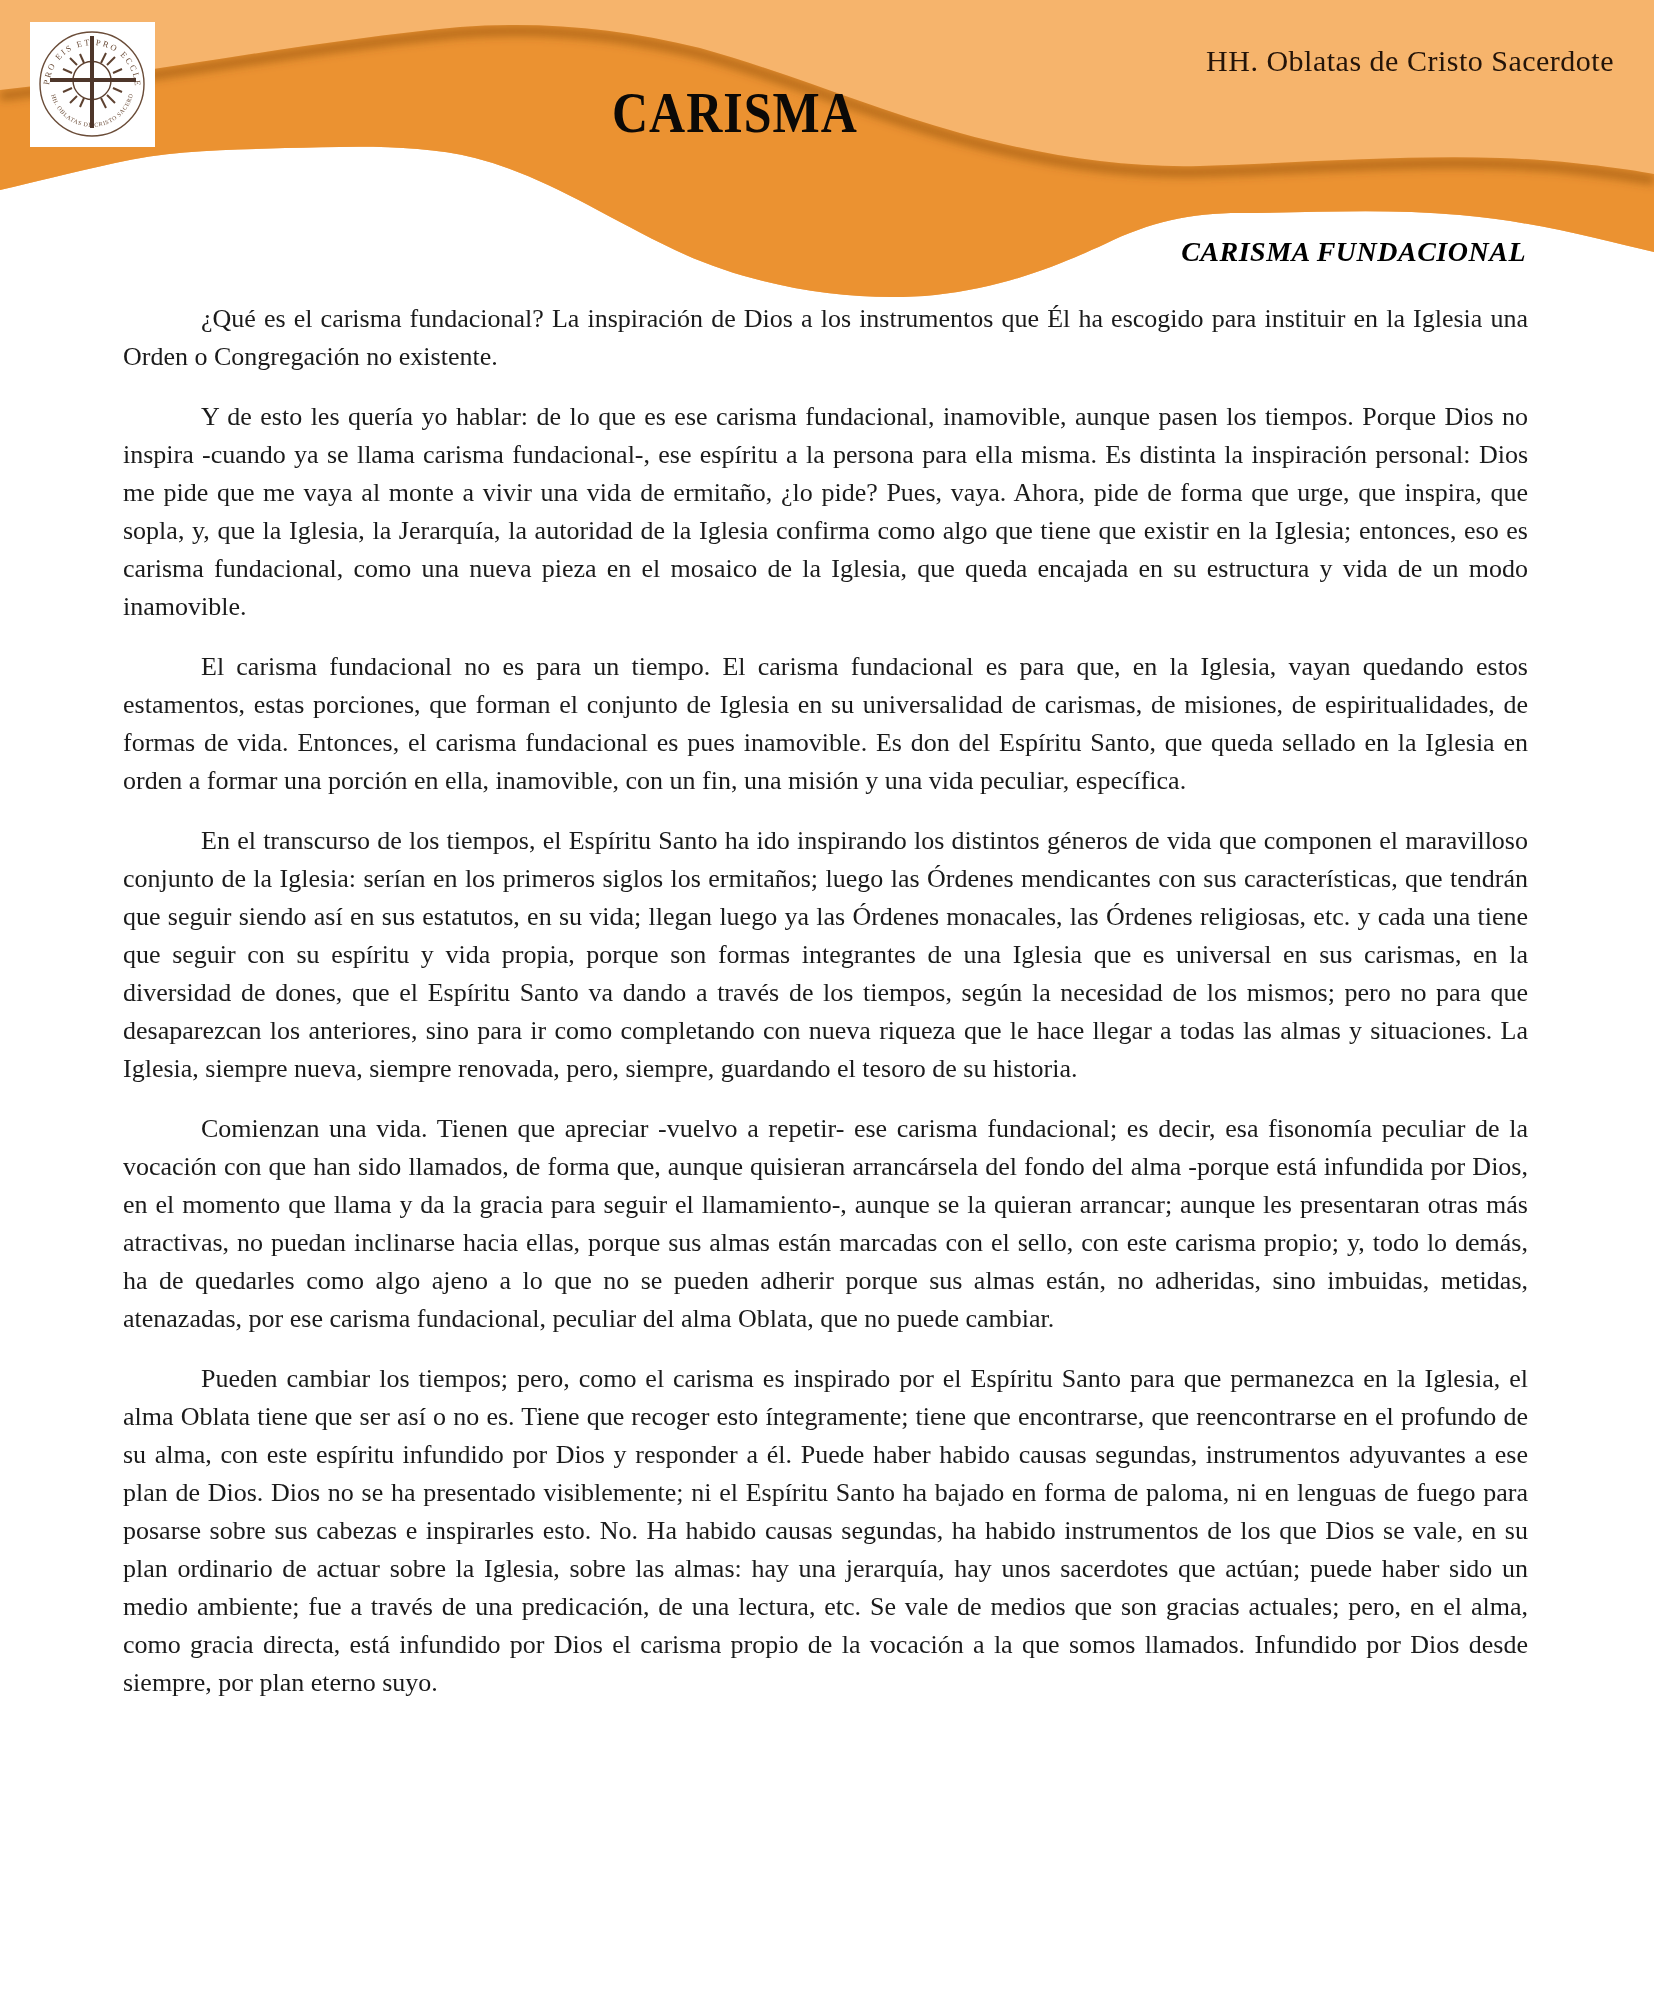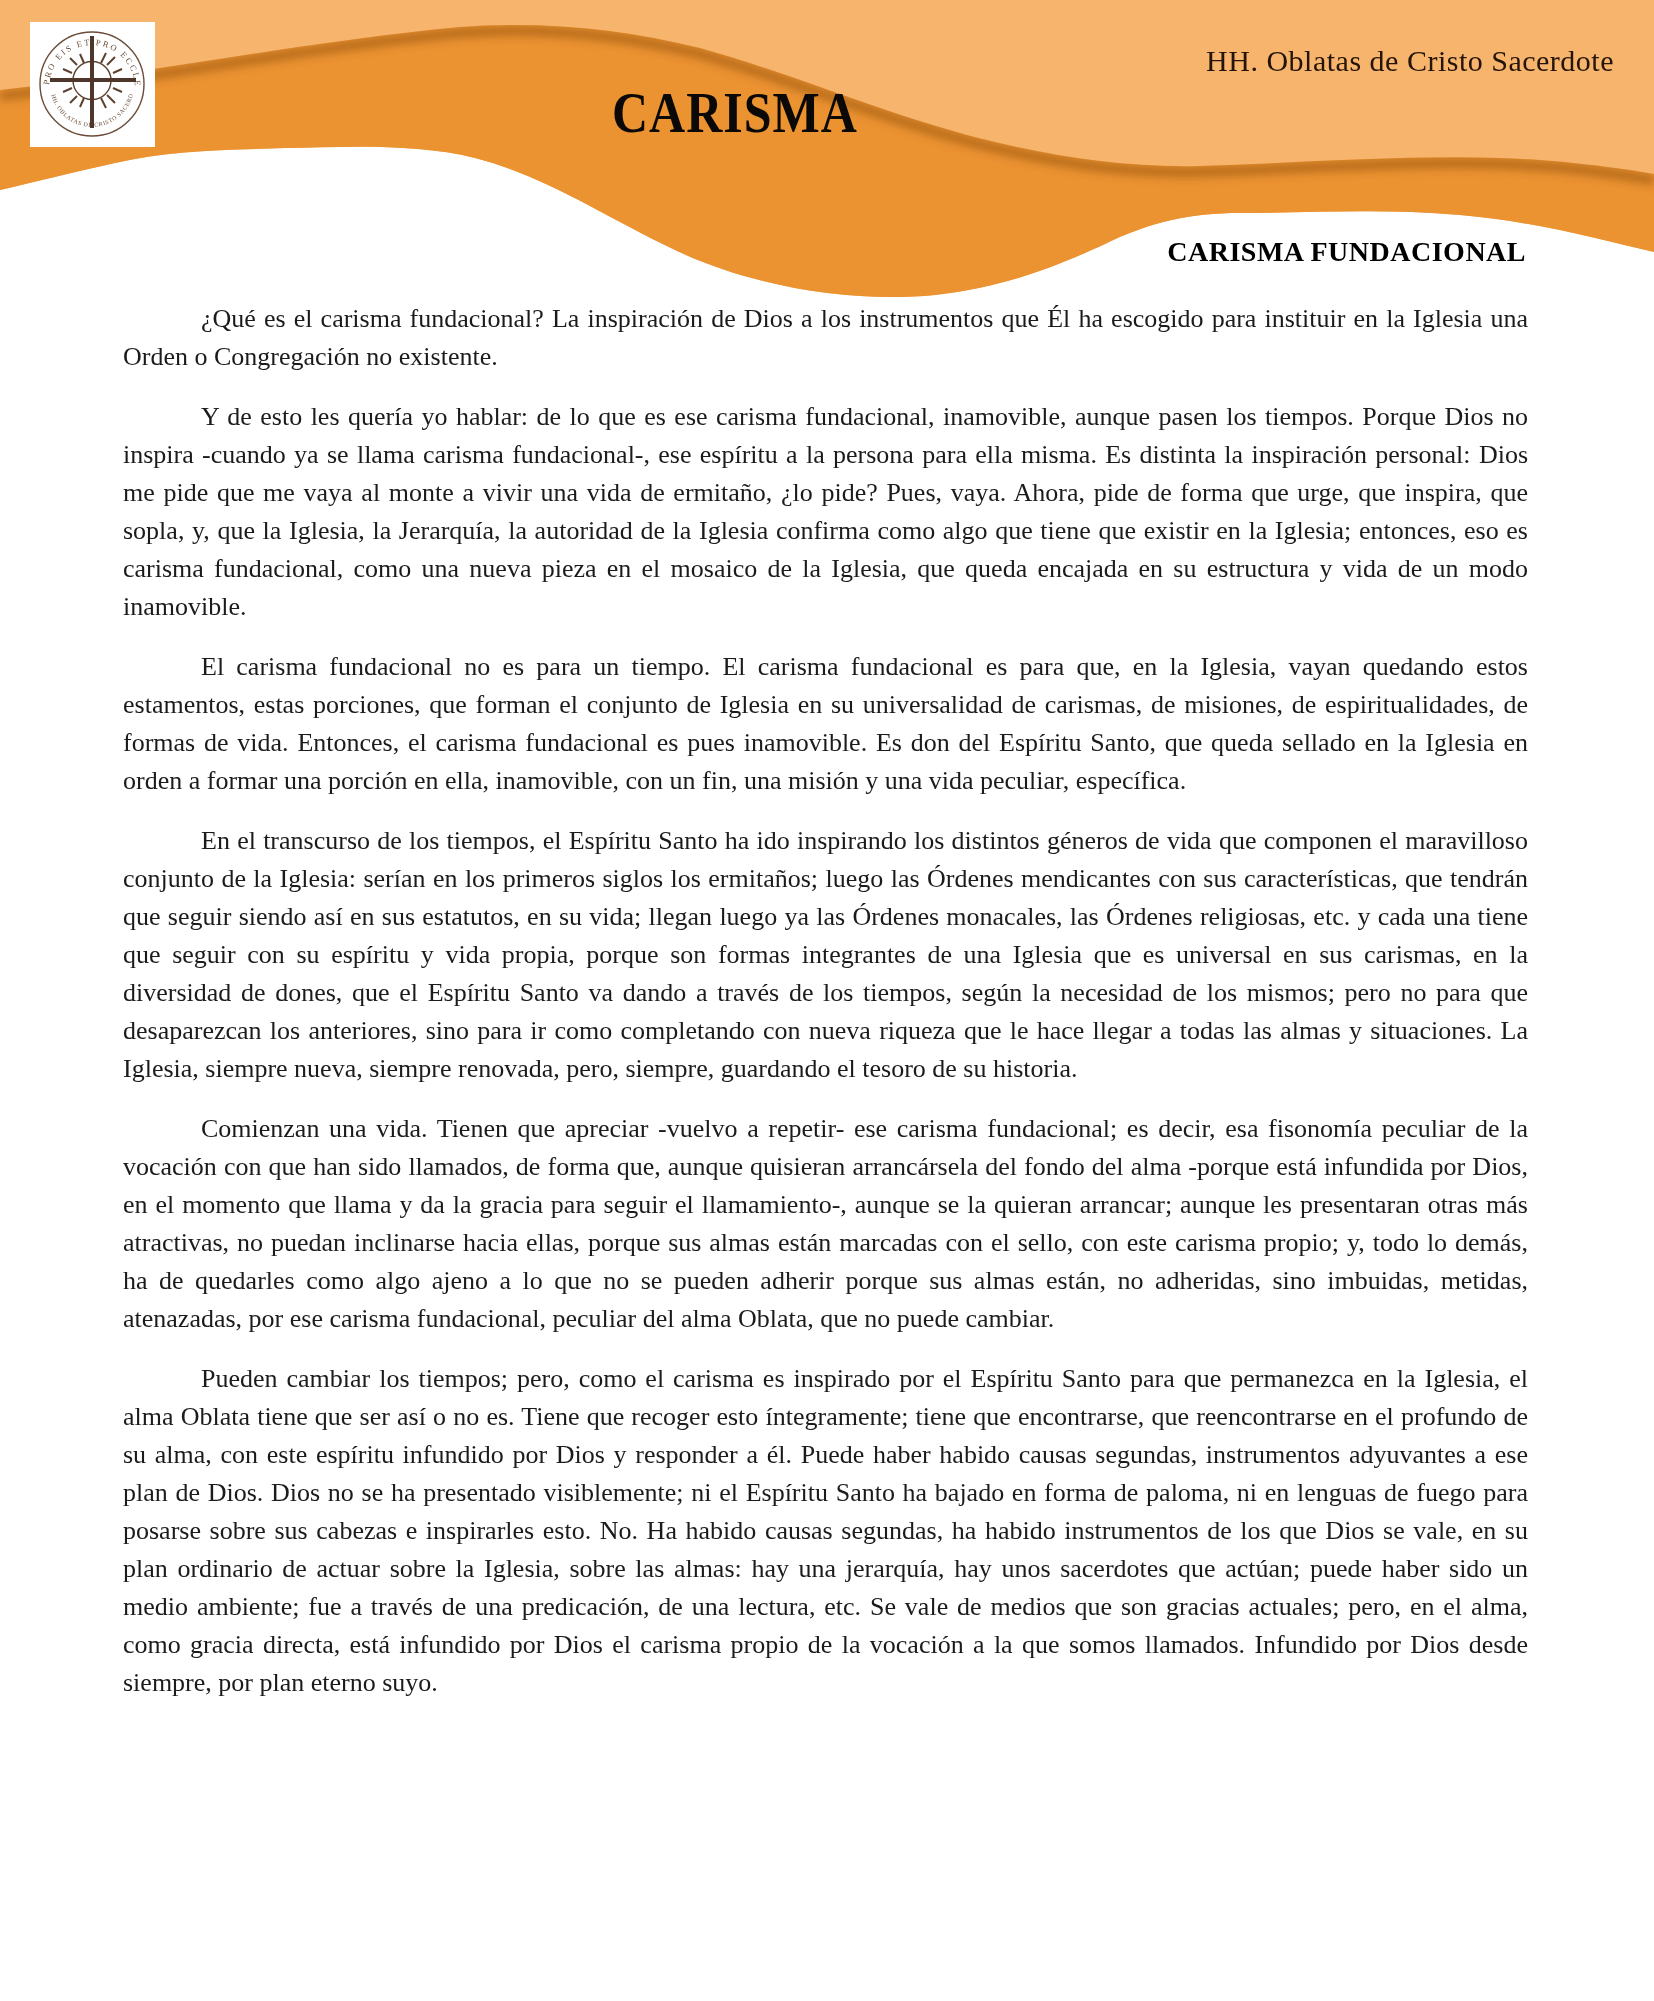--- a/index.html
+++ b/index.html
@@ -25,20 +25,21 @@
     white-space:nowrap;
   }
   .content {
     position:absolute; top:236px; left:123px; width:1405px;
     color:#1b1b1b;
   }
   .doc-heading {
     text-align:right; font-weight:bold; font-size:28px;
     color:#000000; letter-spacing:0.5px;
     margin:0 2px 32px 0;
+    font-style:italic;
   }
   .content p {
     margin:0 0 22px 0;
     font-size:26px; line-height:38px;
     text-align:justify; text-indent:78px;
   }
 </style>
 </head>
 <body>
 

